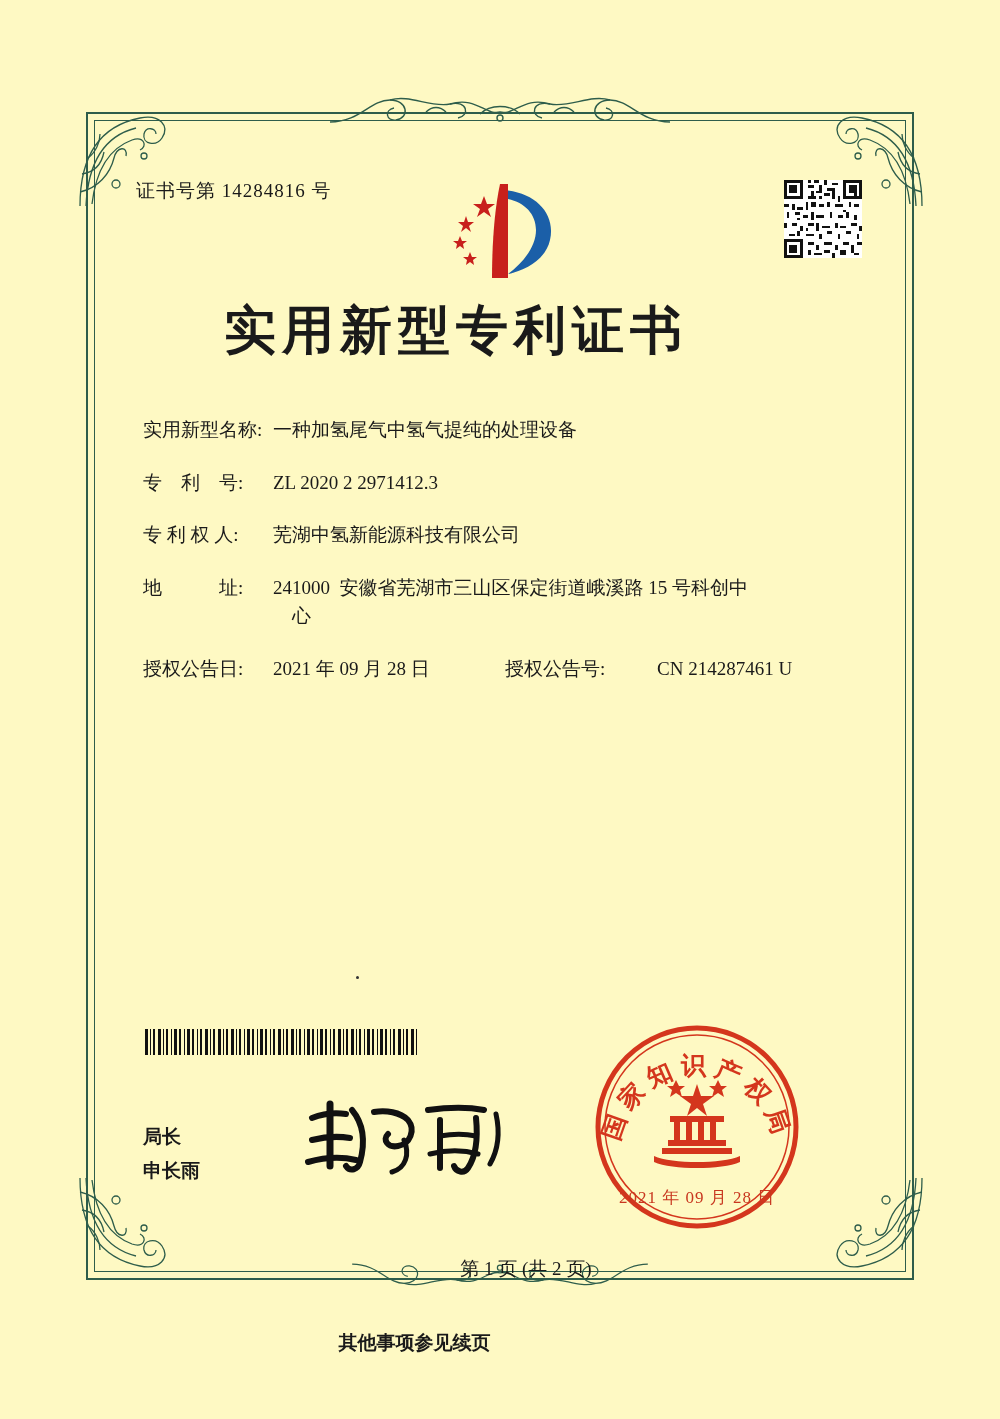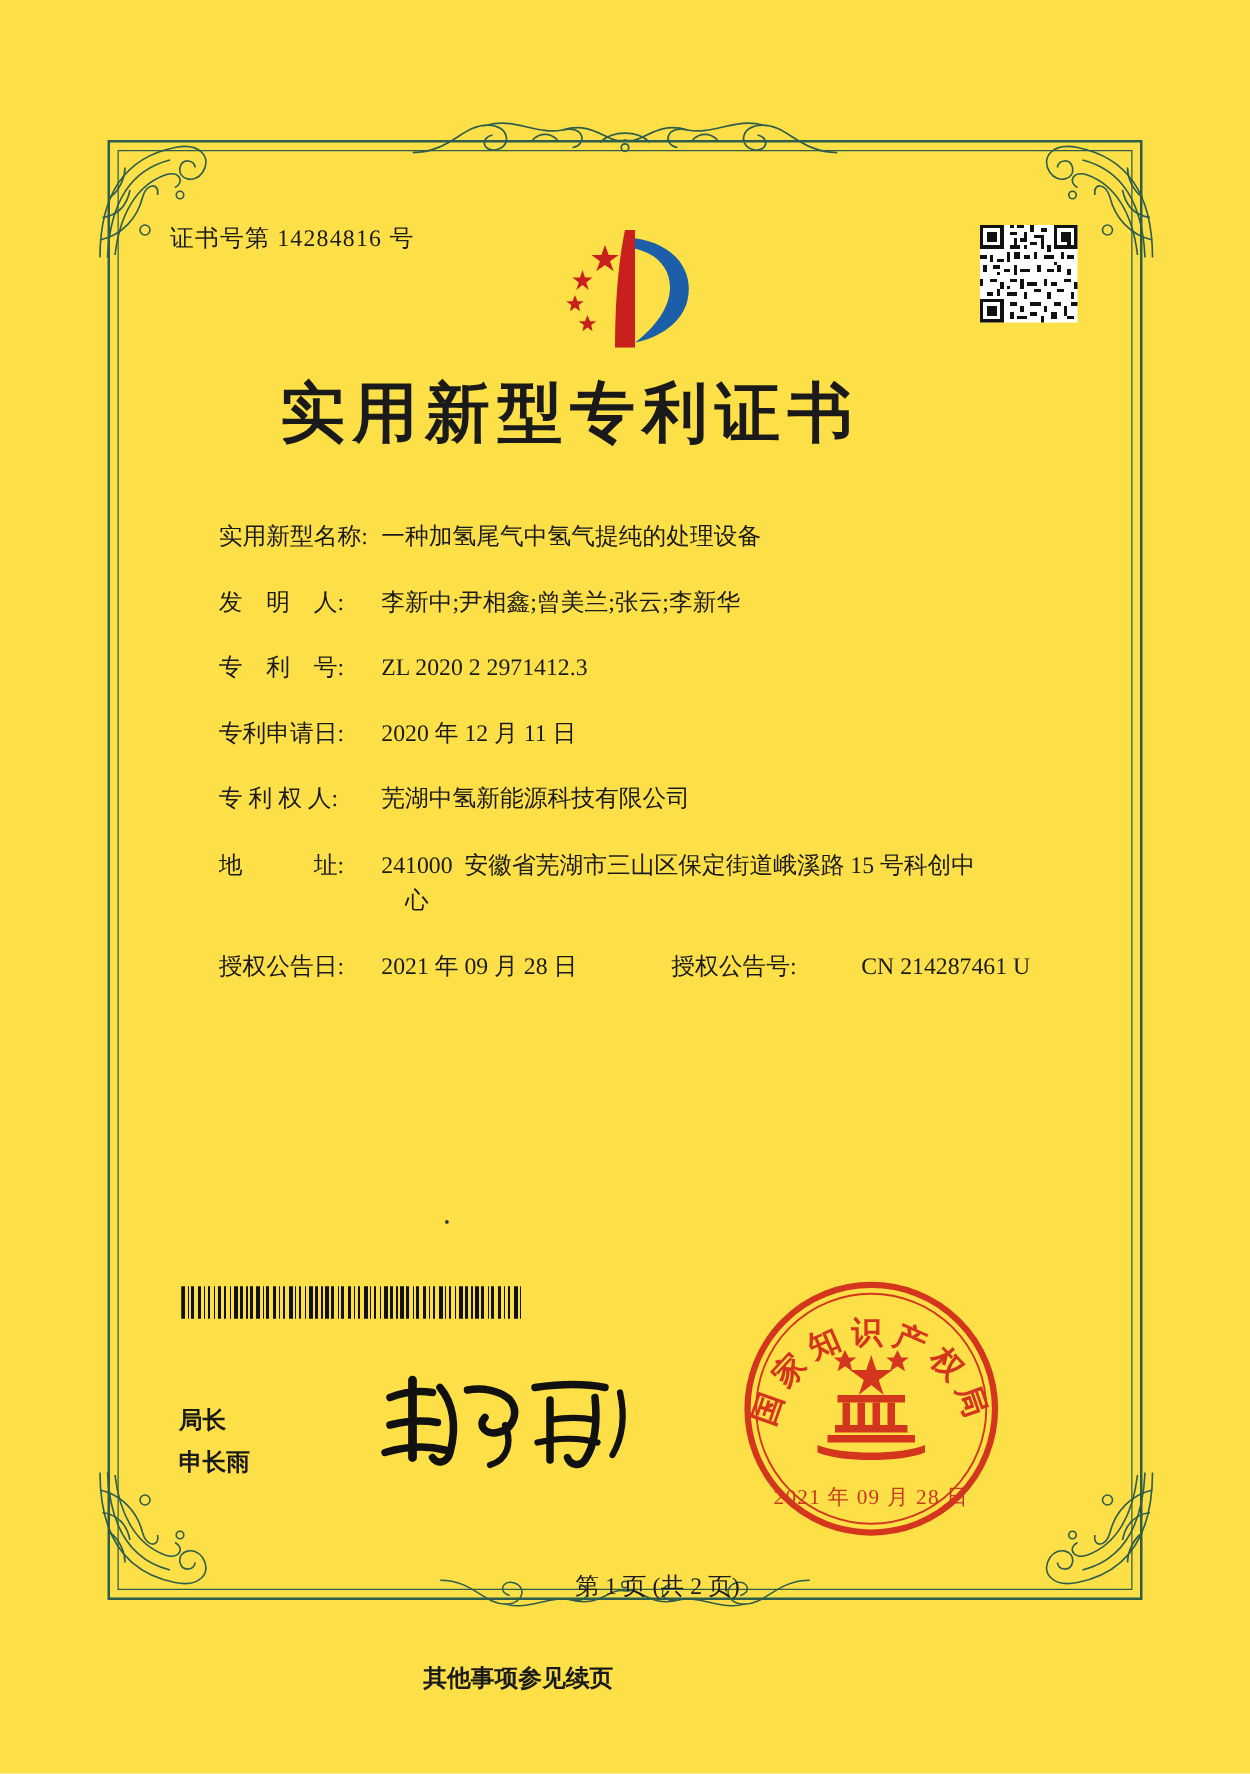--- a/index.html
+++ b/index.html
@@ -15,21 +15,21 @@
     color: #1a1a1a;
     overflow: hidden;
   }
 
   
   .cert-page {
     position: absolute;
     left: 0; top: 0;
     width: 1000px;
     height: 1419px;
-    background: #fde047;
+    background: #fef9c3;
   }
 
   .frame-outer {
     position: absolute;
     left: 86px;
     top: 112px;
     width: 828px;
     height: 1168px;
     border: 2px solid #2e5d4b;
     box-sizing: border-box;
@@ -130,21 +130,20 @@
   }
   .field-row {
     display: flex;
     align-items: flex-start;
     margin-bottom: 24px;
   }
   .field-label {
     width: 130px;
     flex: 0 0 130px;
     white-space: pre;
-    margin-left: 32px;
   }
   .field-value {
     flex: 1;
     white-space: pre-wrap;
   }
   .field-row.pair .field-label { width: 130px; flex: 0 0 130px; }
   .field-row.pair .field-value.first { flex: 0 0 232px; }
   .field-row.pair .field-label2 { flex: 0 0 152px; }
 
   
@@ -427,30 +426,22 @@
   </div>
 
   <div class="cert-title">实用新型专利证书</div>
 
   <div class="fields">
     <div class="field-row">
       <span class="field-label">实用新型名称:</span>
       <span class="field-value">一种加氢尾气中氢气提纯的处理设备</span>
     </div>
     <div class="field-row">
-      <span class="field-label">发　明　人:</span>
-      <span class="field-value">李新中;尹相鑫;曾美兰;张云;李新华</span>
-    </div>
-    <div class="field-row">
       <span class="field-label">专　利　号:</span>
       <span class="field-value">ZL 2020 2 2971412.3</span>
-    </div>
-    <div class="field-row">
-      <span class="field-label">专利申请日:</span>
-      <span class="field-value">2020 年 12 月 11 日</span>
     </div>
     <div class="field-row">
       <span class="field-label">专 利 权 人:</span>
       <span class="field-value">芜湖中氢新能源科技有限公司</span>
     </div>
     <div class="field-row">
       <span class="field-label">地　　　址:</span>
       <span class="field-value">241000  安徽省芜湖市三山区保定街道峨溪路 15 号科创中
 　心</span>
     </div>

